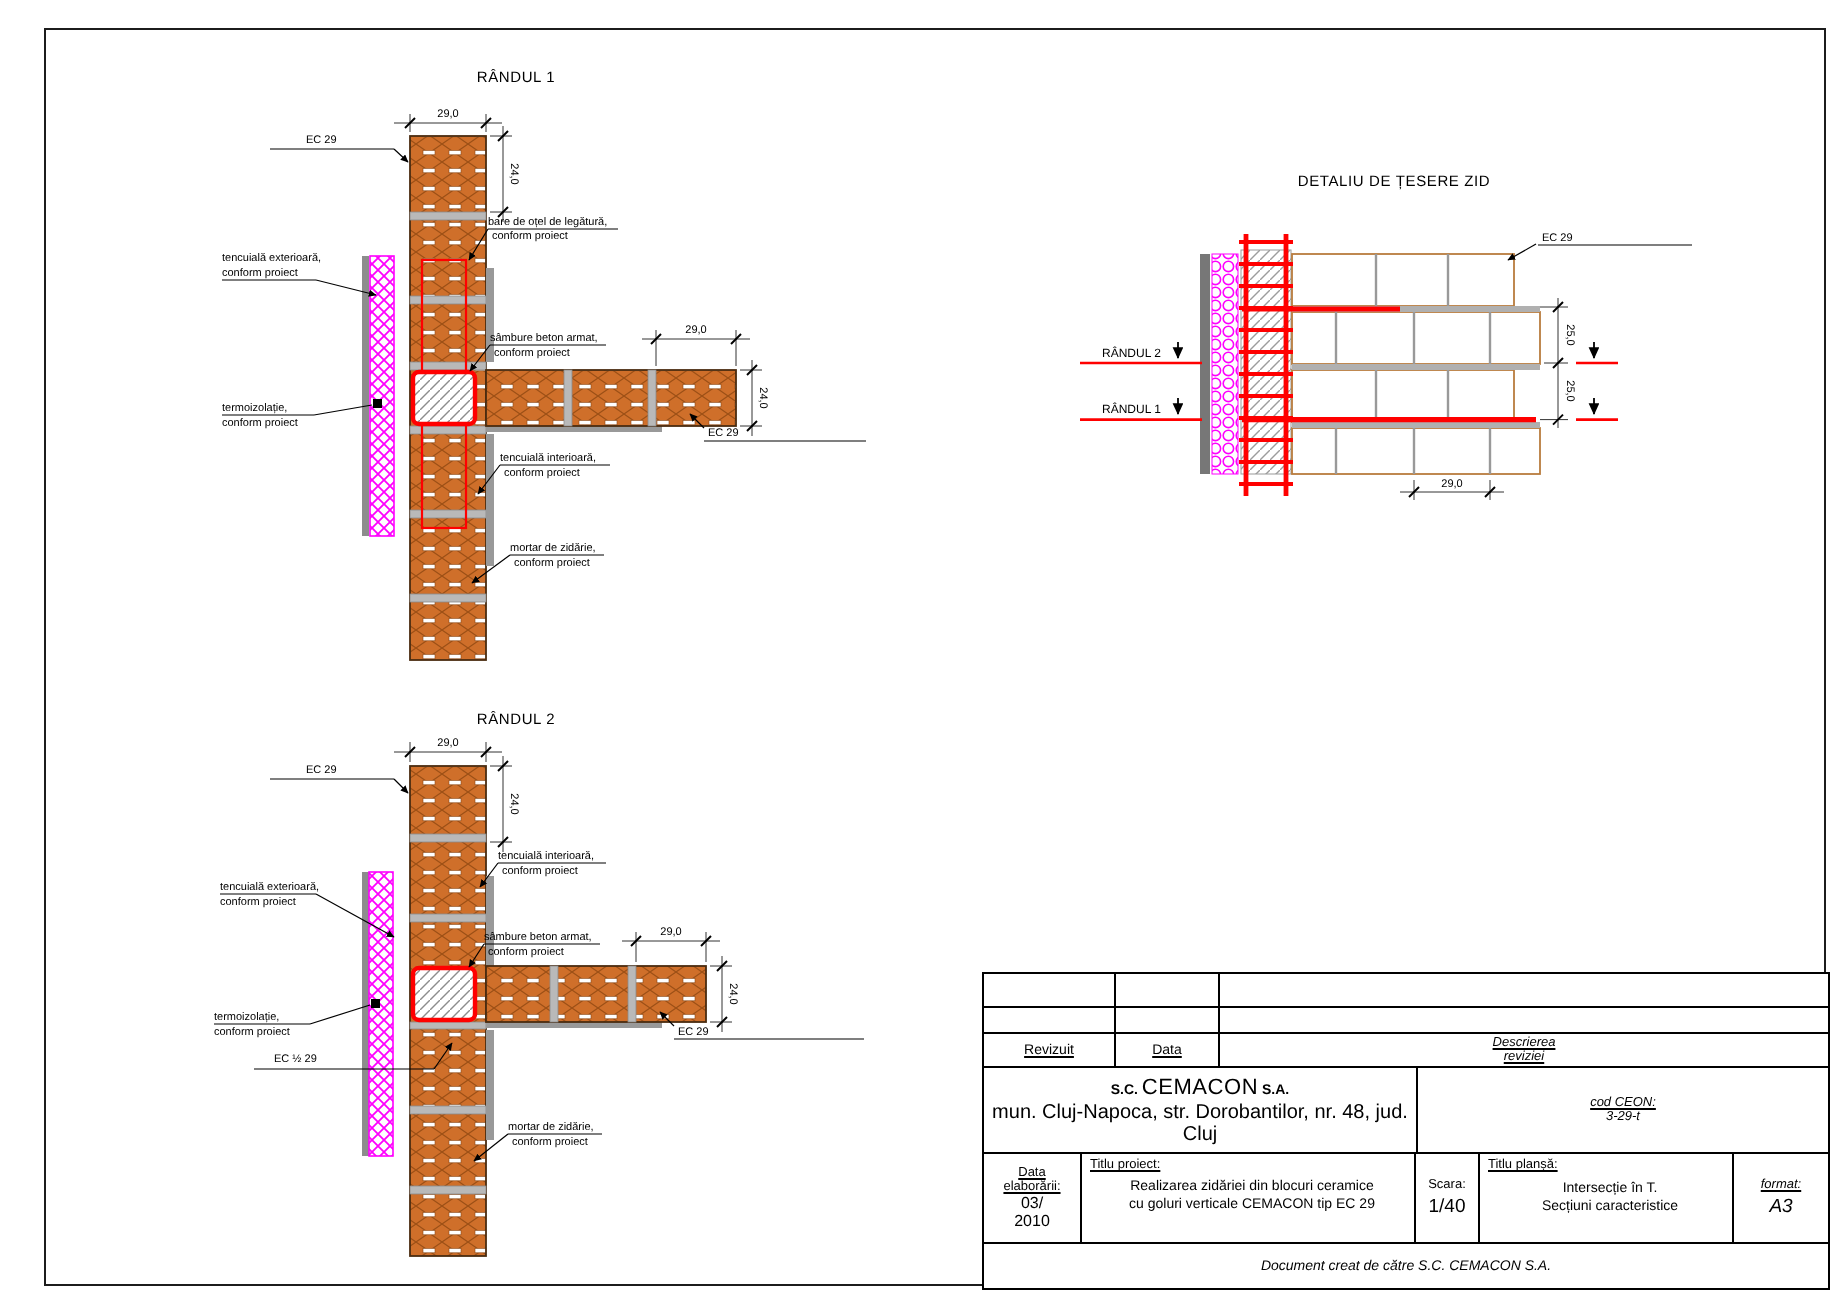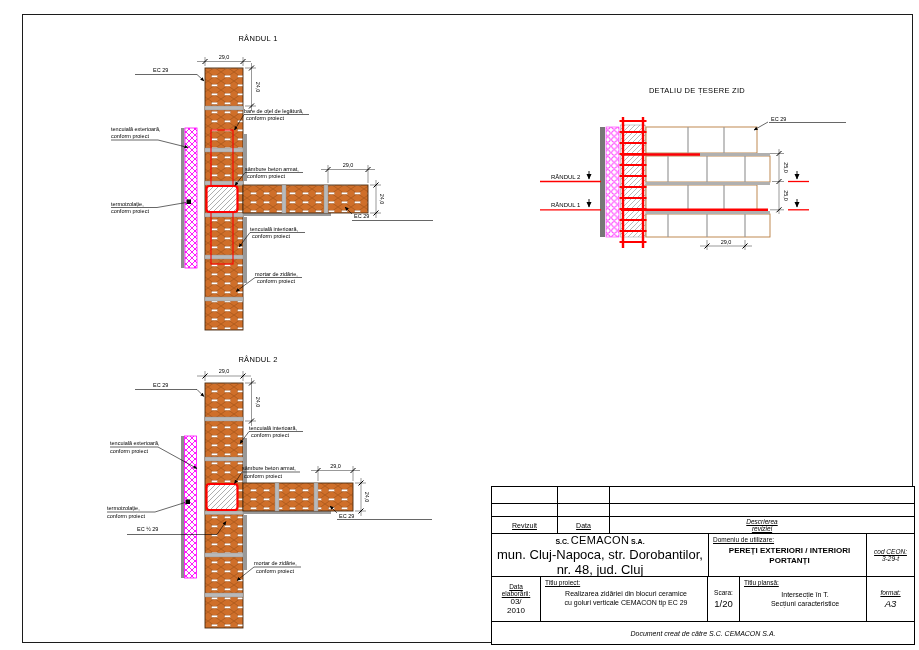--- a/index.html
+++ b/index.html
@@ -26,21 +26,21 @@
   .tbr { display:flex; border-bottom:1px solid #000; box-sizing:border-box; }
   .tbr:last-child { border-bottom:none; flex:1; }
   .tbc { border-right:1px solid #000; box-sizing:border-box; display:flex;
          flex-direction:column; align-items:center; justify-content:center;
          text-align:center; overflow:hidden; }
   .tbc:last-child { border-right:none;font-style:italic; }
   .u { text-decoration:underline; }
   .left-top { align-items:flex-start; justify-content:flex-start; padding:2px 0 0 4px; text-align:left; }
   .co-s { font-size:7px; font-weight:bold; }
   .co-m { font-size:11px; font-weight:normal; letter-spacing:.3px; }
-  .addr { font-size:13px; margin-top:1px; }
+  .addr { font-size:10px; margin-top:1px; }
   .dom  { font-size:8px; font-weight:bold; line-height:10px; width:100%; text-align:center; }
   .big  { font-size:9.5px; margin-top:2px; }
   .pv   { font-size:7px; line-height:9px; width:100%; text-align:center; }
   .dev  { font-size:8px; line-height:9px;text-align:right; }
   .ftr  { font-size:7px; }
 </style>
 </head>
 <body>
 
 <div id="frame"></div>
@@ -453,27 +453,20 @@
   </div>
   <div class="tbr" style="height:43px">
     <div class="tbc" style="width:217px">
       <div>
         <span class="co-s">S.C.</span>
         <span class="co-m">CEMACON</span>
         <span class="co-s">S.A.</span>
       </div>
       <div class="addr">mun. Cluj-Napoca, str. Dorobantilor, nr. 48, jud. Cluj</div>
     </div>
-    <div class="tbc left-top" style="width:158px">
-      <span class="u">Domeniu de utilizare:</span>
-      <div class="dom" style="margin-top:3px">
-        <div>PEREȚI EXTERIORI / INTERIORI</div>
-        <div>PORTANȚI</div>
-      </div>
-    </div>
     <div class="tbc" style="flex:1">
       <span class="u">cod CEON:</span>
       <span>3-29-t</span>
     </div>
   </div>
   <div class="tbr" style="height:45px">
     <div class="tbc" style="width:49px">
       <span class="u">Data</span>
       <span class="u">elaborării:</span>
       <span class="dev">03/</span>
@@ -481,21 +474,21 @@
     </div>
     <div class="tbc left-top" style="width:167px">
       <span class="u">Titlu proiect:</span>
       <div class="pv" style="margin-top:3px">
         <div>Realizarea zidăriei din blocuri ceramice</div>
         <div>cu goluri verticale CEMACON tip EC 29</div>
       </div>
     </div>
     <div class="tbc" style="width:32px">
       <span>Scara:</span>
-      <span class="big">1/20</span>
+      <span class="big">1/40</span>
     </div>
     <div class="tbc left-top" style="width:127px">
       <span class="u">Titlu planșă:</span>
       <div class="pv" style="margin-top:4px">
         <div>Intersecție în T.</div>
         <div>Secțiuni caracteristice</div>
       </div>
     </div>
     <div class="tbc" style="flex:1">
       <span class="u">format:</span>

